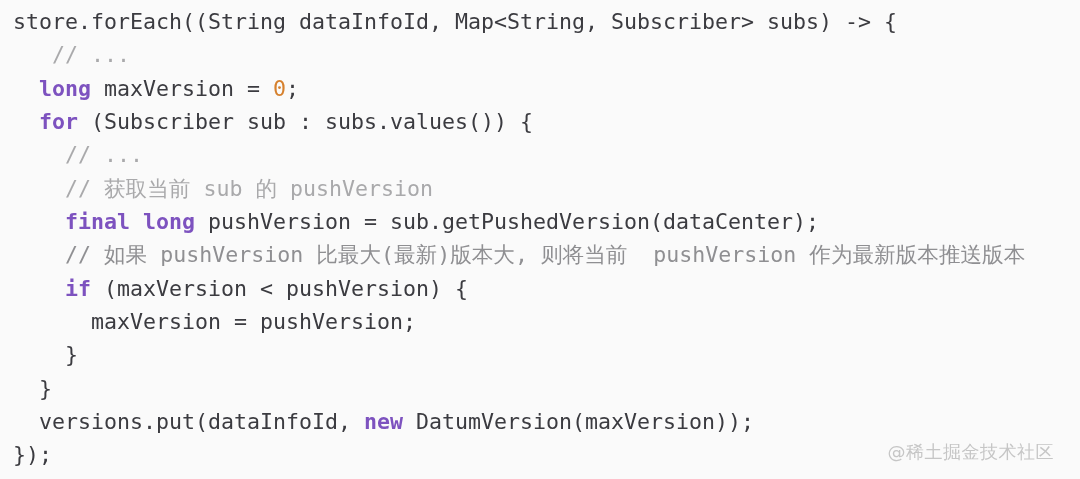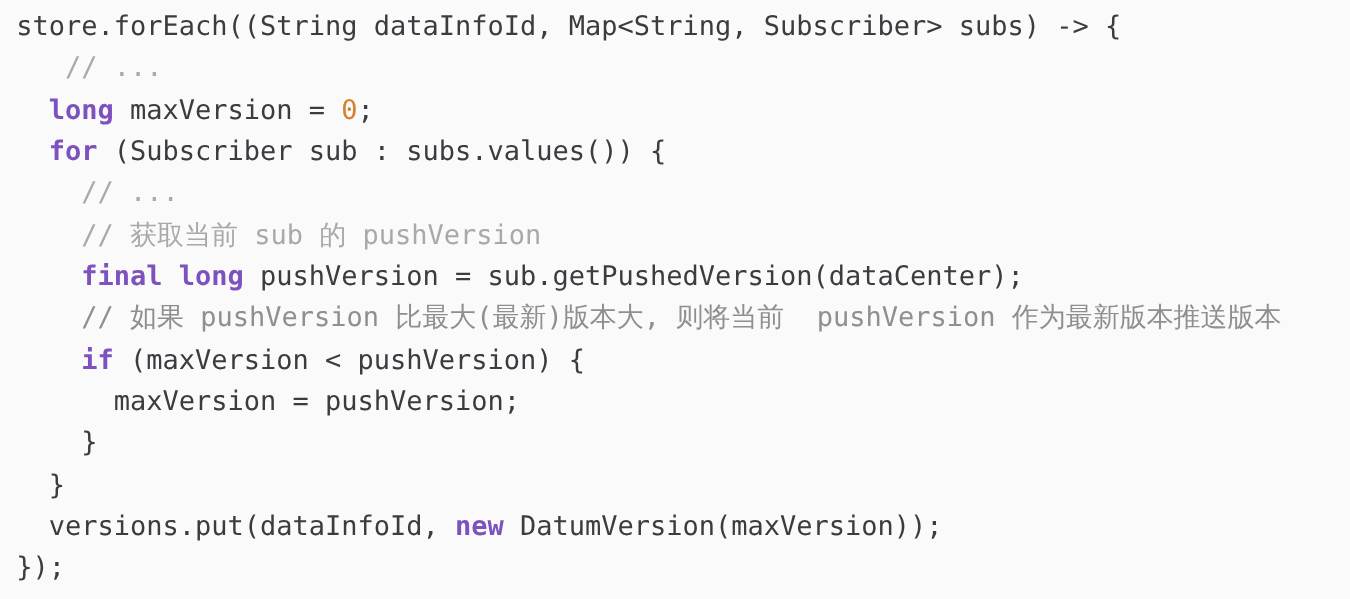--- a/index.html
+++ b/index.html
@@ -42,13 +42,14 @@
     letter-spacing:0.5px;
     color:var(--watermark);
     font-family:"DejaVu Sans",sans-serif;
   }
 </style>
 </head>
 <body>
 
 <div class="screen">
   <pre class="code" id="code-block"><div class="line"><span class="tok-code">store.forEach((String dataInfoId, Map&lt;String, Subscriber&gt; subs) -&gt; {</span></div><div class="line"><span class="tok-comment">   // ...</span></div><div class="line"><span class="tok-code">  </span><span class="tok-keyword">long</span><span class="tok-code"> maxVersion = </span><span class="tok-number">0</span><span class="tok-code">;</span></div><div class="line"><span class="tok-code">  </span><span class="tok-keyword">for</span><span class="tok-code"> (Subscriber sub : subs.values()) {</span></div><div class="line"><span class="tok-comment">    // ...</span></div><div class="line"><span class="tok-comment">    // 获取当前 sub 的 pushVersion</span></div><div class="line"><span class="tok-code">    </span><span class="tok-keyword">final</span><span class="tok-code"> </span><span class="tok-keyword">long</span><span class="tok-code"> pushVersion = sub.getPushedVersion(dataCenter);</span></div><div class="line"><span class="tok-comment2">    // 如果 pushVersion 比最大(最新)版本大, 则将当前  pushVersion 作为最新版本推送版本</span></div><div class="line"><span class="tok-code">    </span><span class="tok-keyword">if</span><span class="tok-code"> (maxVersion &lt; pushVersion) {</span></div><div class="line"><span class="tok-code">      maxVersion = pushVersion;</span></div><div class="line"><span class="tok-code">    }</span></div><div class="line"><span class="tok-code">  }</span></div><div class="line"><span class="tok-code">  versions.put(dataInfoId, </span><span class="tok-keyword">new</span><span class="tok-code"> DatumVersion(maxVersion));</span></div><div class="line"><span class="tok-code">});</span></div></pre>
+  <div class="watermark">@稀土掘金技术社区</div>
 </div>
 
 </body></html>

